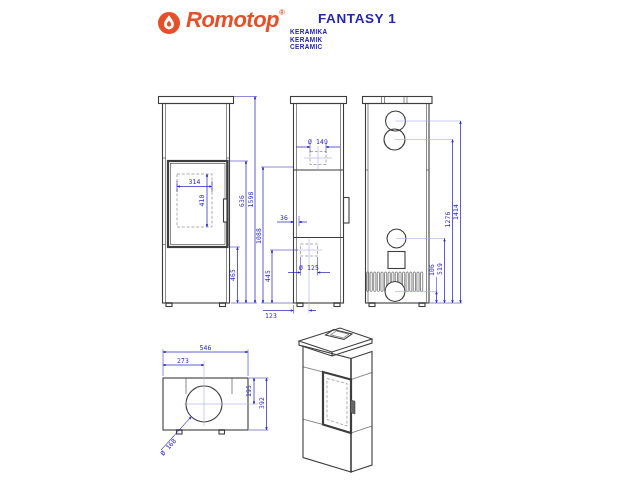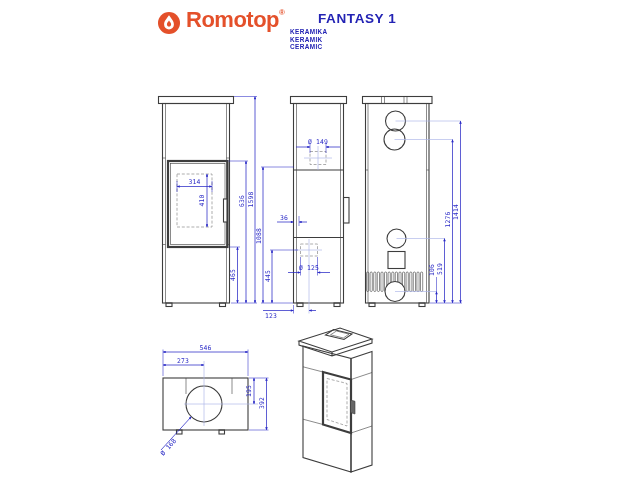--- a/index.html
+++ b/index.html
@@ -1,19 +1,19 @@
 <!DOCTYPE html>
 <html><head>
 <meta charset="utf-8">
 <style>
   html,body { margin:0; padding:0; background:#ffffff; width:640px; height:480px; overflow:hidden; }
   .canvas { position:relative; width:640px; height:480px; background:#ffffff; font-family:"Liberation Sans", sans-serif; }
   .hdr { position:absolute; top:0; left:0; width:640px; height:56px; }
   .logo { position:absolute; left:156px; top:10px; width:26px; height:26px; }
-  .brand { position:absolute; left:186px; top:7px; font-size:22px; font-weight:bold; color:#e4502a; letter-spacing:-0.5px; }
+  .brand { position:absolute; left:186px; top:7px; font-size:22px; font-weight:bold; color:#e4502a; letter-spacing:-0.5px;font-style:italic; }
   .reg { position:absolute; left:279px; top:8px; font-size:8px; font-weight:bold; color:#e4502a; }
   .product { position:absolute; left:290px; top:11px; font-size:13.5px; font-weight:bold; color:#2323b4; letter-spacing:0.6px;padding-left:28px; }
   .subs { position:absolute; left:290px; top:28px; }
   .subs div { font-size:6.4px; font-weight:bold; color:#2323b4; line-height:7.6px; letter-spacing:0.4px; }
   svg.draw { position:absolute; left:0; top:0; }
   svg .out  { stroke:#3d3d3d; fill:none; stroke-width:1.1; }
   svg .out2 { stroke:#3d3d3d; fill:none; stroke-width:0.6; }
   svg .thk  { stroke:#3d3d3d; fill:none; stroke-width:2.2; }
   svg .wht  { stroke:#3d3d3d; fill:#ffffff; stroke-width:1.1; }
   svg .dsh  { stroke:#8a8a8a; fill:none; stroke-width:0.7; stroke-dasharray:3 1.8; }

